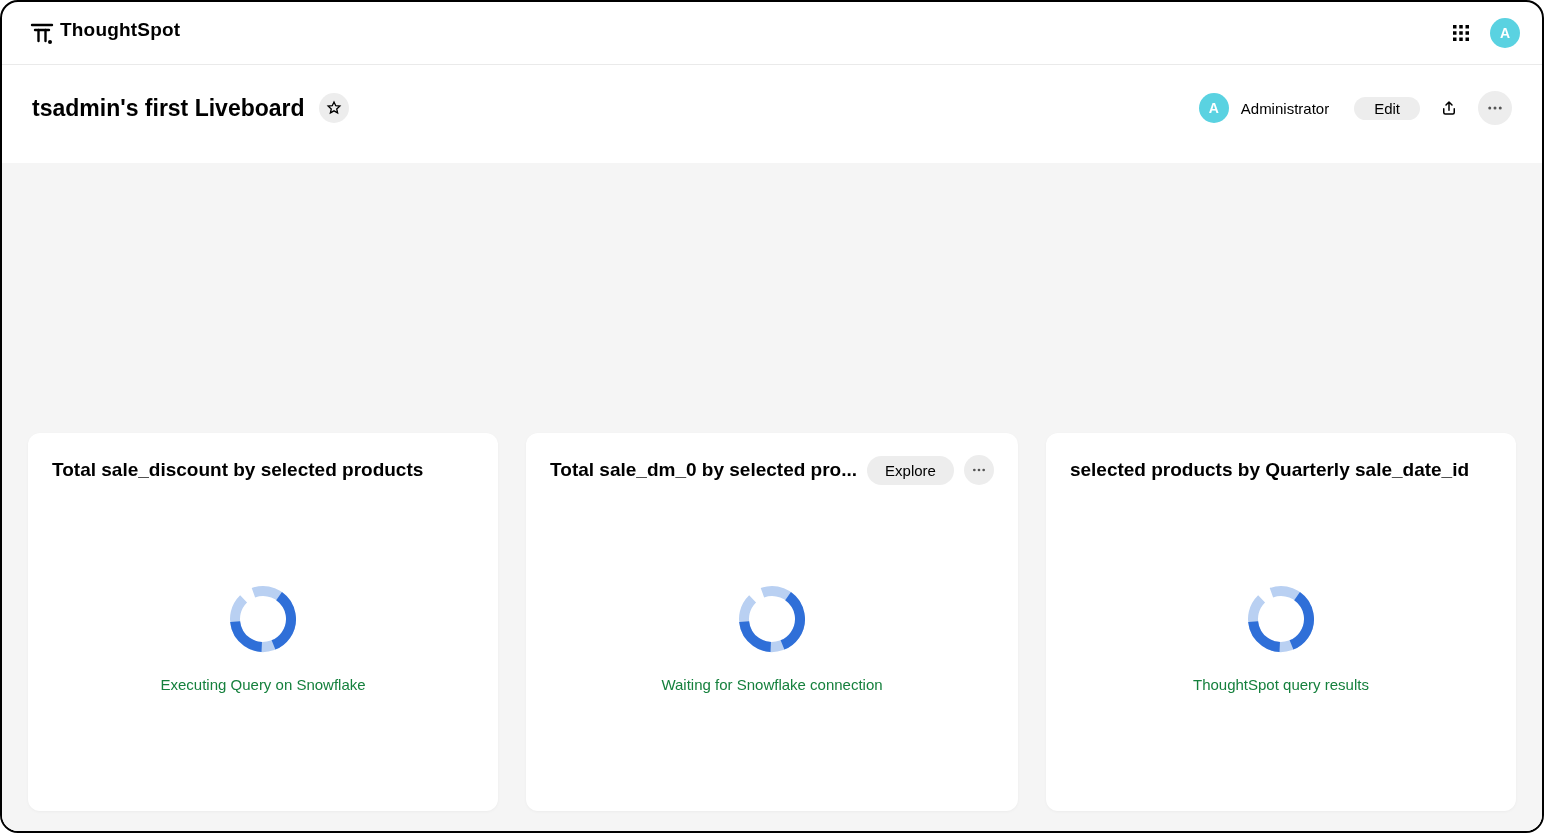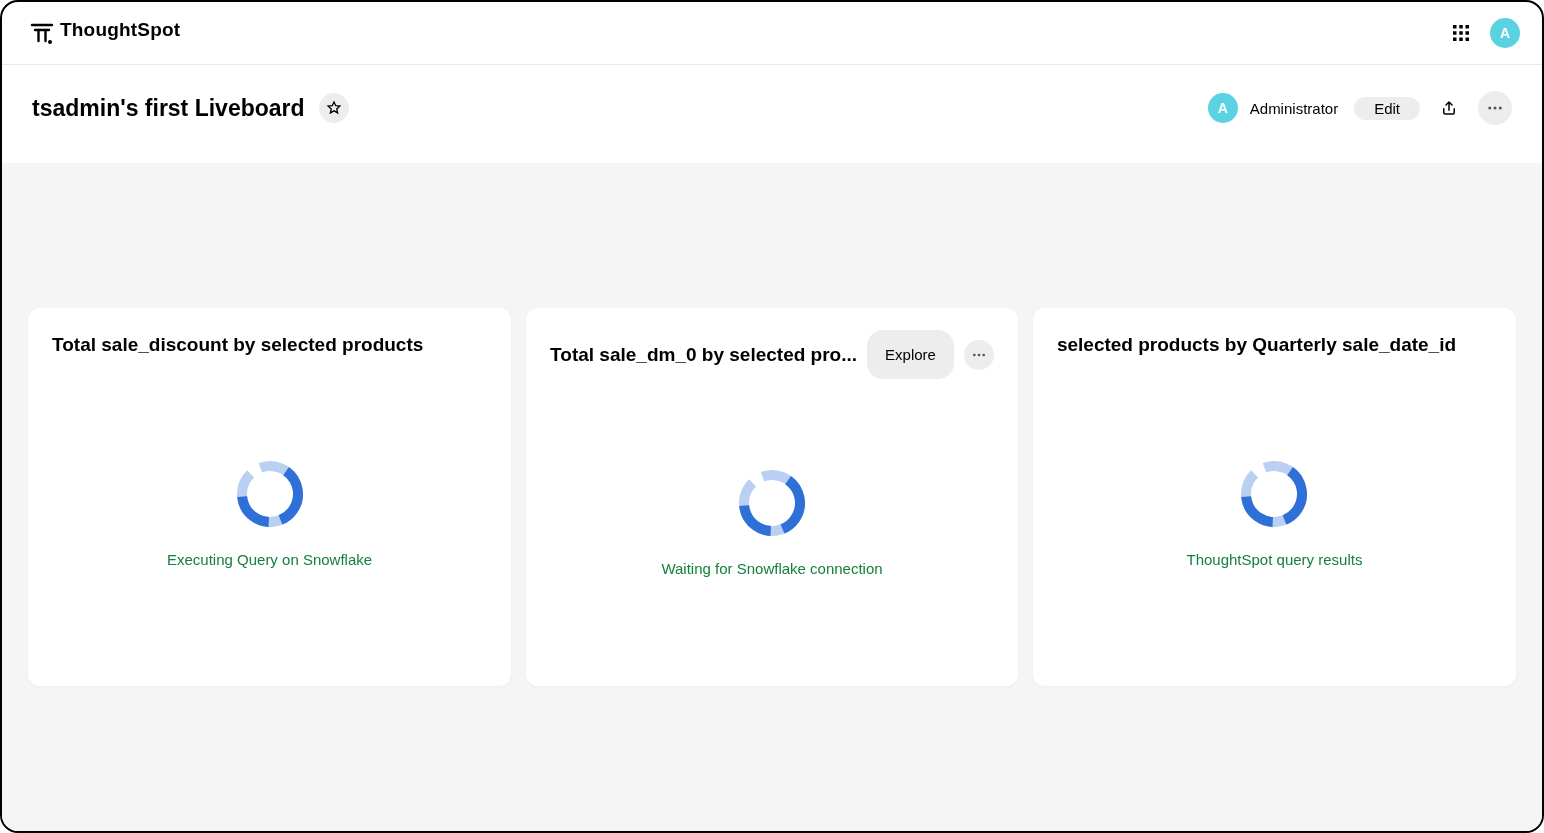--- a/index.html
+++ b/index.html
@@ -13,31 +13,31 @@
   .topbar-right { display: flex; align-items: center; gap: 14px; }
   .icon-btn-square { width: 30px; height: 30px; display: flex; align-items: center; justify-content: center; border-radius: 6px; cursor: pointer; }
   .avatar-small { width: 30px; height: 30px; border-radius: 50%; background: #5ad2e1; color: #fff; display: flex; align-items: center; justify-content: center; font-size: 14px; font-weight: 600; }
   
   .subheader { padding: 26px 30px 38px 30px; display: flex; align-items: center; }
   .page-title { font-size: 23px; font-weight: 700; color: #000; }
   .star-btn { margin-left: 14px; width: 30px; height: 30px; border-radius: 50%; background: #ededed; display: flex; align-items: center; justify-content: center; cursor: pointer; }
   .subheader-spacer { flex: 1; }
   .subheader-right { display: flex; align-items: center; gap: 12px; }
   .avatar-mid { width: 30px; height: 30px; border-radius: 50%; background: #5ad2e1; color: #fff; display: flex; align-items: center; justify-content: center; font-size: 14px; font-weight: 600; }
-  .author-name { font-size: 15px; color: #000; margin-right: 4px; }
+  .author-name { font-size: 15px; color: #000; margin-right: 13px; }
   .pill-btn { background: #ededed; border: none; border-radius: 18px; padding: 3px 20px; font-size: 15px; color: #000; cursor: pointer; }
   .iconcircle { width: 34px; height: 34px; border-radius: 50%; display: flex; align-items: center; justify-content: center; cursor: pointer; }
   .iconcircle.grey { background: #ededed; }
   
-  .content { flex: 1; background: #f5f5f5; padding: 20px 26px; display: flex; gap: 15px; align-items: center; }
+  .content { flex: 1; background: #f5f5f5; padding: 20px 26px; display: flex; gap: 28px; align-items: flex-end; }
   .card { flex: 1; background: #fff; border-radius: 12px; height: 378px; padding: 22px 24px; position: relative; box-shadow: 0 1px 3px rgba(0,0,0,0.04); display: flex; flex-direction: column; }
   .card-header { display: flex; align-items: center; min-height: 30px; gap: 10px; }
   .card-title { font-size: 19px; font-weight: 700; color: #000; white-space: nowrap; overflow: hidden; text-overflow: ellipsis; flex: 1; }
   .card-actions { display: flex; align-items: center; gap: 10px; }
-  .explore-btn { background: #ededed; border: none; border-radius: 16px; padding: 16px 18px; font-size: 15px; color: #000; cursor: pointer; }
+  .explore-btn { background: #ededed; border: none; border-radius: 16px; padding: 6px 18px; font-size: 15px; color: #000; cursor: pointer; }
   .dots-btn { width: 30px; height: 30px; border-radius: 50%; background: #ededed; display: flex; align-items: center; justify-content: center; cursor: pointer; }
   .card-body { flex: 1; display: flex; flex-direction: column; align-items: center; justify-content: center; gap: 20px; }
   .status-text { font-size: 15px; color: #15803d; }
   
   .donut { width: 74px; height: 74px; }
   svg { display: block; }
 </style>
 </head>
 <body>
 

